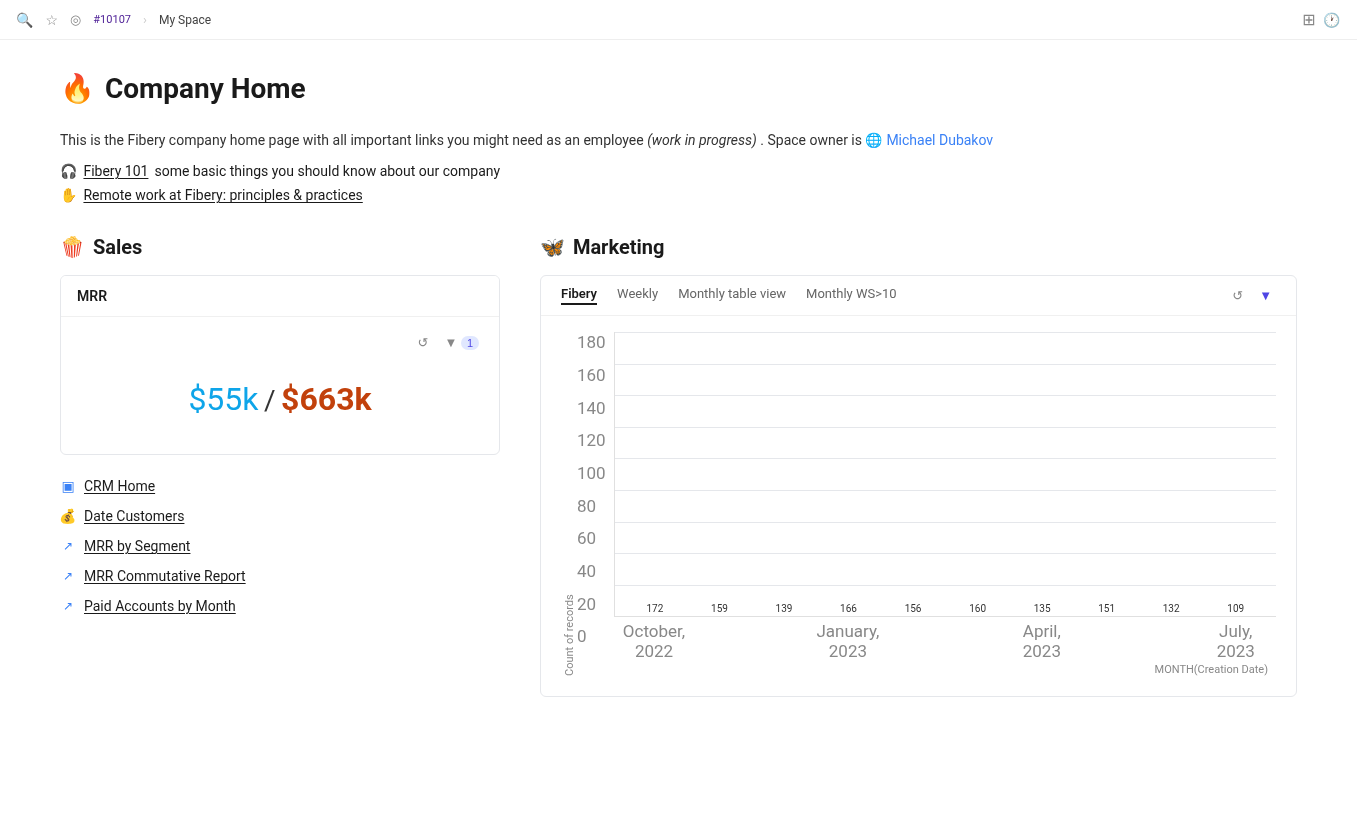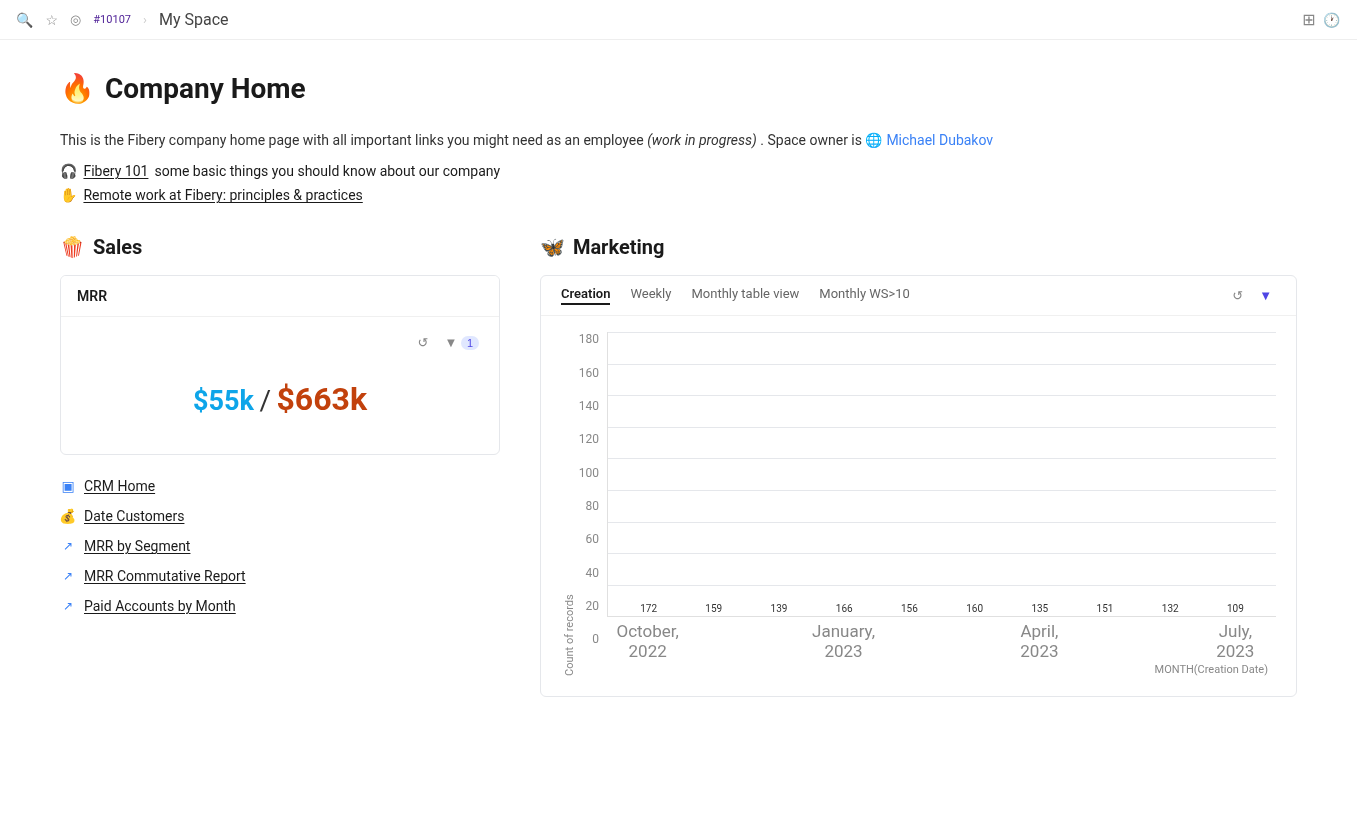--- a/index.html
+++ b/index.html
@@ -140,22 +140,22 @@
       border-radius: 10px;
       padding: 1px 6px;
       font-size: 11px;
     }
     .mrr-value {
       text-align: center;
       padding: 20px 0;
     }
     .mrr-value .current {
       color: #0ea5e9;
-      font-size: 27px;
-      font-weight: 700;
+      font-size: 32px;
+      font-weight: 400;
     }
     .mrr-value .separator {
       color: #333;
       font-size: 28px;
       font-weight: 400;
       margin: 0 2px;
     }
     .mrr-value .target {
       color: #c2410c;
       font-size: 32px;
@@ -230,24 +230,23 @@
     }
     .chart-area {
       padding: 16px 20px 20px;
       position: relative;
       height: 380px;
     }
     .y-axis {
       display: flex;
       flex-direction: column;
       justify-content: space-between;
-      align-items: flex-end;
       padding-right: 8px;
       padding-bottom: 30px;
-      font-size: 12px;
+      font-size: 17px;
       color: #888;
       min-width: 30px;
     }
     .y-axis-label {
       writing-mode: vertical-rl;
       text-orientation: mixed;
       transform: rotate(180deg);
       font-size: 11px;
       color: #888;
       display: flex;
@@ -266,21 +265,21 @@
 </head>
 <body>
 
 <div class="top-bar">
   <div class="top-bar-left">
     <span class="top-bar-icon">🔍</span>
     <span class="top-bar-icon">☆</span>
     <span style="color:#888; font-size:13px;">◎</span>
     <span style="color:#4c1d95; font-size:11px;">#10107</span>
     <span class="breadcrumb-separator">›</span>
-    <span class="breadcrumb-item" style="font-size:16px;">My Space</span>
+    <span class="breadcrumb-item" style="font-size:12px;">My Space</span>
   </div>
   <div class="top-bar-right">
     <span class="top-bar-icon" style="font-size:16px;">⊞</span>
     <span class="top-bar-icon">🕐</span>
   </div>
 </div>
 
 <div class="main-content">
 
   <div class="page-title">
@@ -359,21 +358,21 @@
 
     <div class="col-right">
       <div class="section-title">
         <span>🦋</span>
         <span>Marketing</span>
       </div>
 
       <div class="marketing-card">
         <div class="chart-tabs">
           <div class="chart-tabs-left">
-            <span class="chart-tab active">Creation</span>
+            <span class="chart-tab active">Fibery</span>
             <span class="chart-tab">Weekly</span>
             <span class="chart-tab">Monthly table view</span>
             <span class="chart-tab">Monthly WS&gt;10</span>
           </div>
           <div class="chart-tab-actions">
             <button class="icon-btn">↺</button>
             <button class="icon-btn" style="color:#4f46e5;">▼</button>
           </div>
         </div>
 

